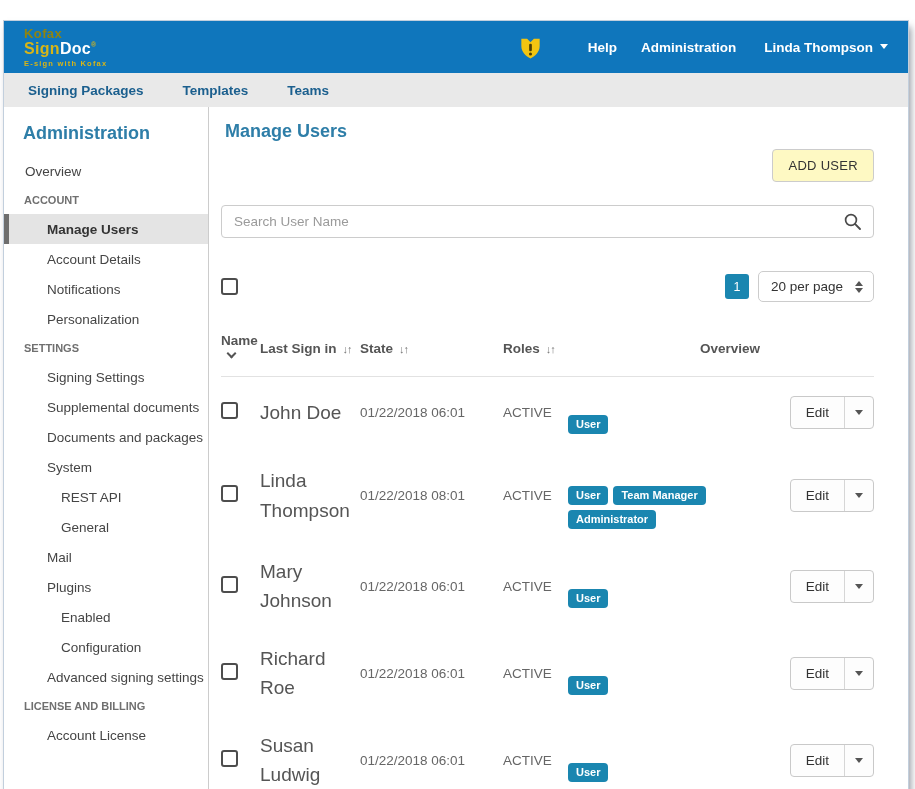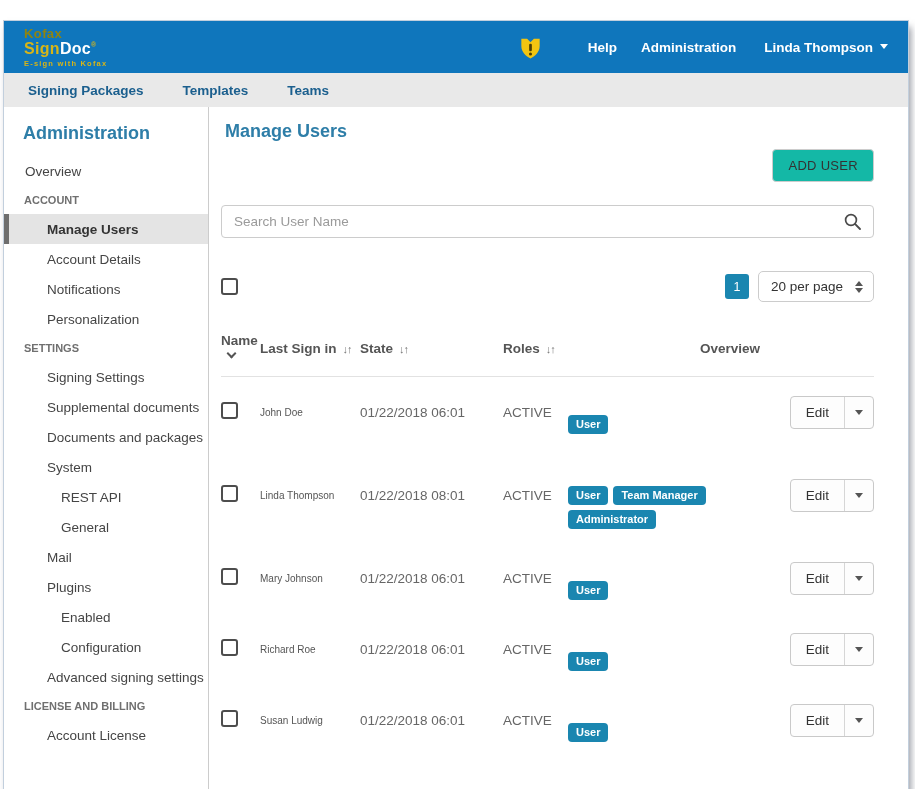--- a/index.html
+++ b/index.html
@@ -35,21 +35,21 @@
   .side-item.lvl-top { padding-left:21px; }
   .side-item.lvl-section { padding-left:20px; font-size:11px; font-weight:bold; color:#707070; cursor:default; height:28px; }
   .side-item.lvl-item { padding-left:43px; }
   .side-item.lvl-subitem { padding-left:57px; }
   .side-item.active { background:#e4e4e4; border-left:5px solid #6e6e6e; font-weight:bold; color:#333; }
   .side-item.lvl-item.active { padding-left:38px; }
   
   .main { flex:1; padding:14px 34px 0 12px; overflow:hidden; }
   .page-title { color:#2e7ea8; font-size:18px; font-weight:bold; margin-left:4px; }
   .toolbar { display:flex; justify-content:flex-end; margin-top:7px; }
-  .add-user-btn { border:1px solid #cccccc; border-radius:4px; background:#14b8a6; padding:8px 15px; font-size:13px; color:#333; letter-spacing:0.3px; cursor:pointer; font-family:inherit; }
+  .add-user-btn { border:1px solid #cccccc; border-radius:4px; background:#fef9c3; padding:8px 15px; font-size:13px; color:#333; letter-spacing:0.3px; cursor:pointer; font-family:inherit; }
   .search-wrap { position:relative; margin-top:23px; }
   .search-input { width:100%; height:33px; border:1px solid #cccccc; border-radius:4px; padding:0 40px 0 12px; font-size:13.5px; color:#333; font-family:inherit; outline:none; }
   .search-input::placeholder { color:#9a9a9a; }
   .search-icon { position:absolute; right:12px; top:7px; cursor:pointer; }
   .list-controls { margin-top:33px; display:flex; align-items:center; justify-content:space-between; }
   .cbx { appearance:none; -webkit-appearance:none; width:17px; height:17px; border:2px solid #4d4d4d; border-radius:3px; background:#fff; cursor:pointer; margin:0; }
   .right-controls { display:flex; align-items:center; gap:9px; }
   .page-btn { width:24px; height:25px; background:#1a86b0; color:#fff; border:none; border-radius:3px; font-size:12.5px; display:flex; align-items:center; justify-content:center; cursor:pointer; font-family:inherit; }
   .page-size-select { height:31px; min-width:113px; border:1px solid #cccccc; border-radius:5px; background:#fff; display:flex; align-items:center; justify-content:space-between; gap:12px; padding:0 10px 0 12px; font-size:13.5px; color:#333; cursor:pointer; }
   .updown { display:flex; flex-direction:column; gap:2px; }
@@ -57,21 +57,21 @@
   .updown .down { width:0; height:0; border-left:4px solid transparent; border-right:4px solid transparent; border-top:5px solid #555; }
   
   .users-table { margin-top:27px; }
   .trow { display:grid; grid-template-columns:39px 100px 143px 65px 220px 1fr; align-items:center; }
   .thead { padding:4px 0 13px; border-bottom:1px solid #e2e2e2; }
   .th { font-size:13.5px; font-weight:bold; color:#555; cursor:pointer; }
   .th.no-sort { cursor:default; justify-self:end; padding-right:28px; }
   .sort-chevron { display:inline-block; width:7px; height:7px; border-right:2px solid #555; border-bottom:2px solid #555; transform:rotate(45deg); margin-left:7px; vertical-align:3px; }
   .sort-both { font-size:11px; color:#777; letter-spacing:-1px; margin-left:6px; }
   .tbody-row { padding:14px 0; }
-  .cell-name { font-size:10px; color:#555; padding-right:12px; line-height:1.55; }
+  .cell-name { font-size:19px; color:#555; padding-right:12px; line-height:1.55; }
   .cell-date, .cell-state { font-size:13.5px; color:#666; }
   .cell-roles { display:flex; gap:5px; flex-wrap:wrap;margin-top:24px; }
   .role-badge { background:#1a86b0; color:#fff; font-size:11px; font-weight:bold; padding:3px 8px 4px; border-radius:4px; white-space:nowrap; }
   .cell-options { justify-self:end; }
   .edit-btn { display:inline-flex; border:1px solid #c9c9c9; border-radius:4px; background:#fdfdfd; overflow:hidden; }
   .edit-label { padding:8px 15px; font-size:13.5px; color:#333; cursor:pointer; }
   .edit-caret-seg { display:flex; align-items:center; padding:0 10px; border-left:1px solid #d6d6d6; cursor:pointer; }
   .edit-caret { width:0; height:0; border-left:4px solid transparent; border-right:4px solid transparent; border-top:5px solid #555; }
 </style>
 </head>

